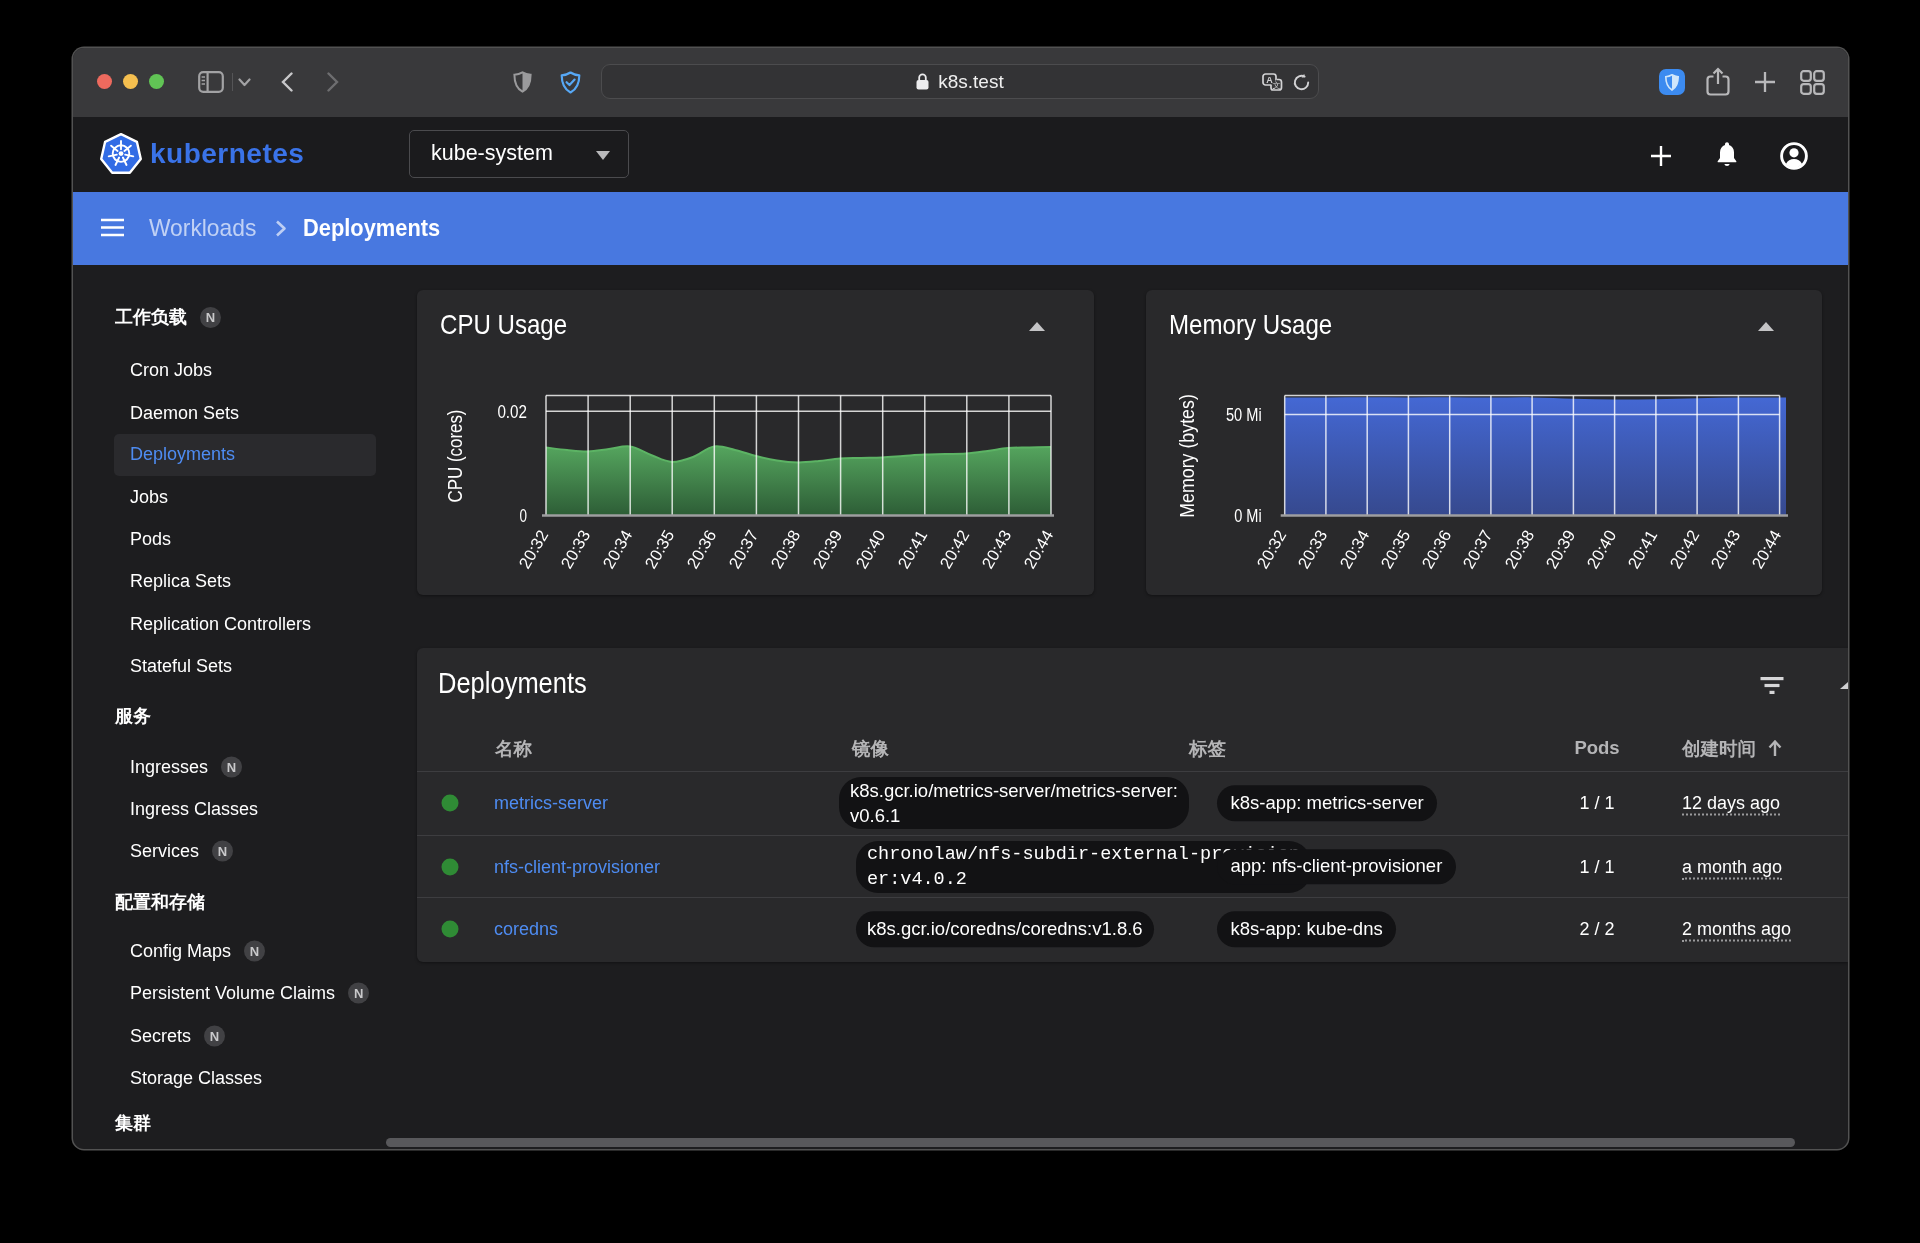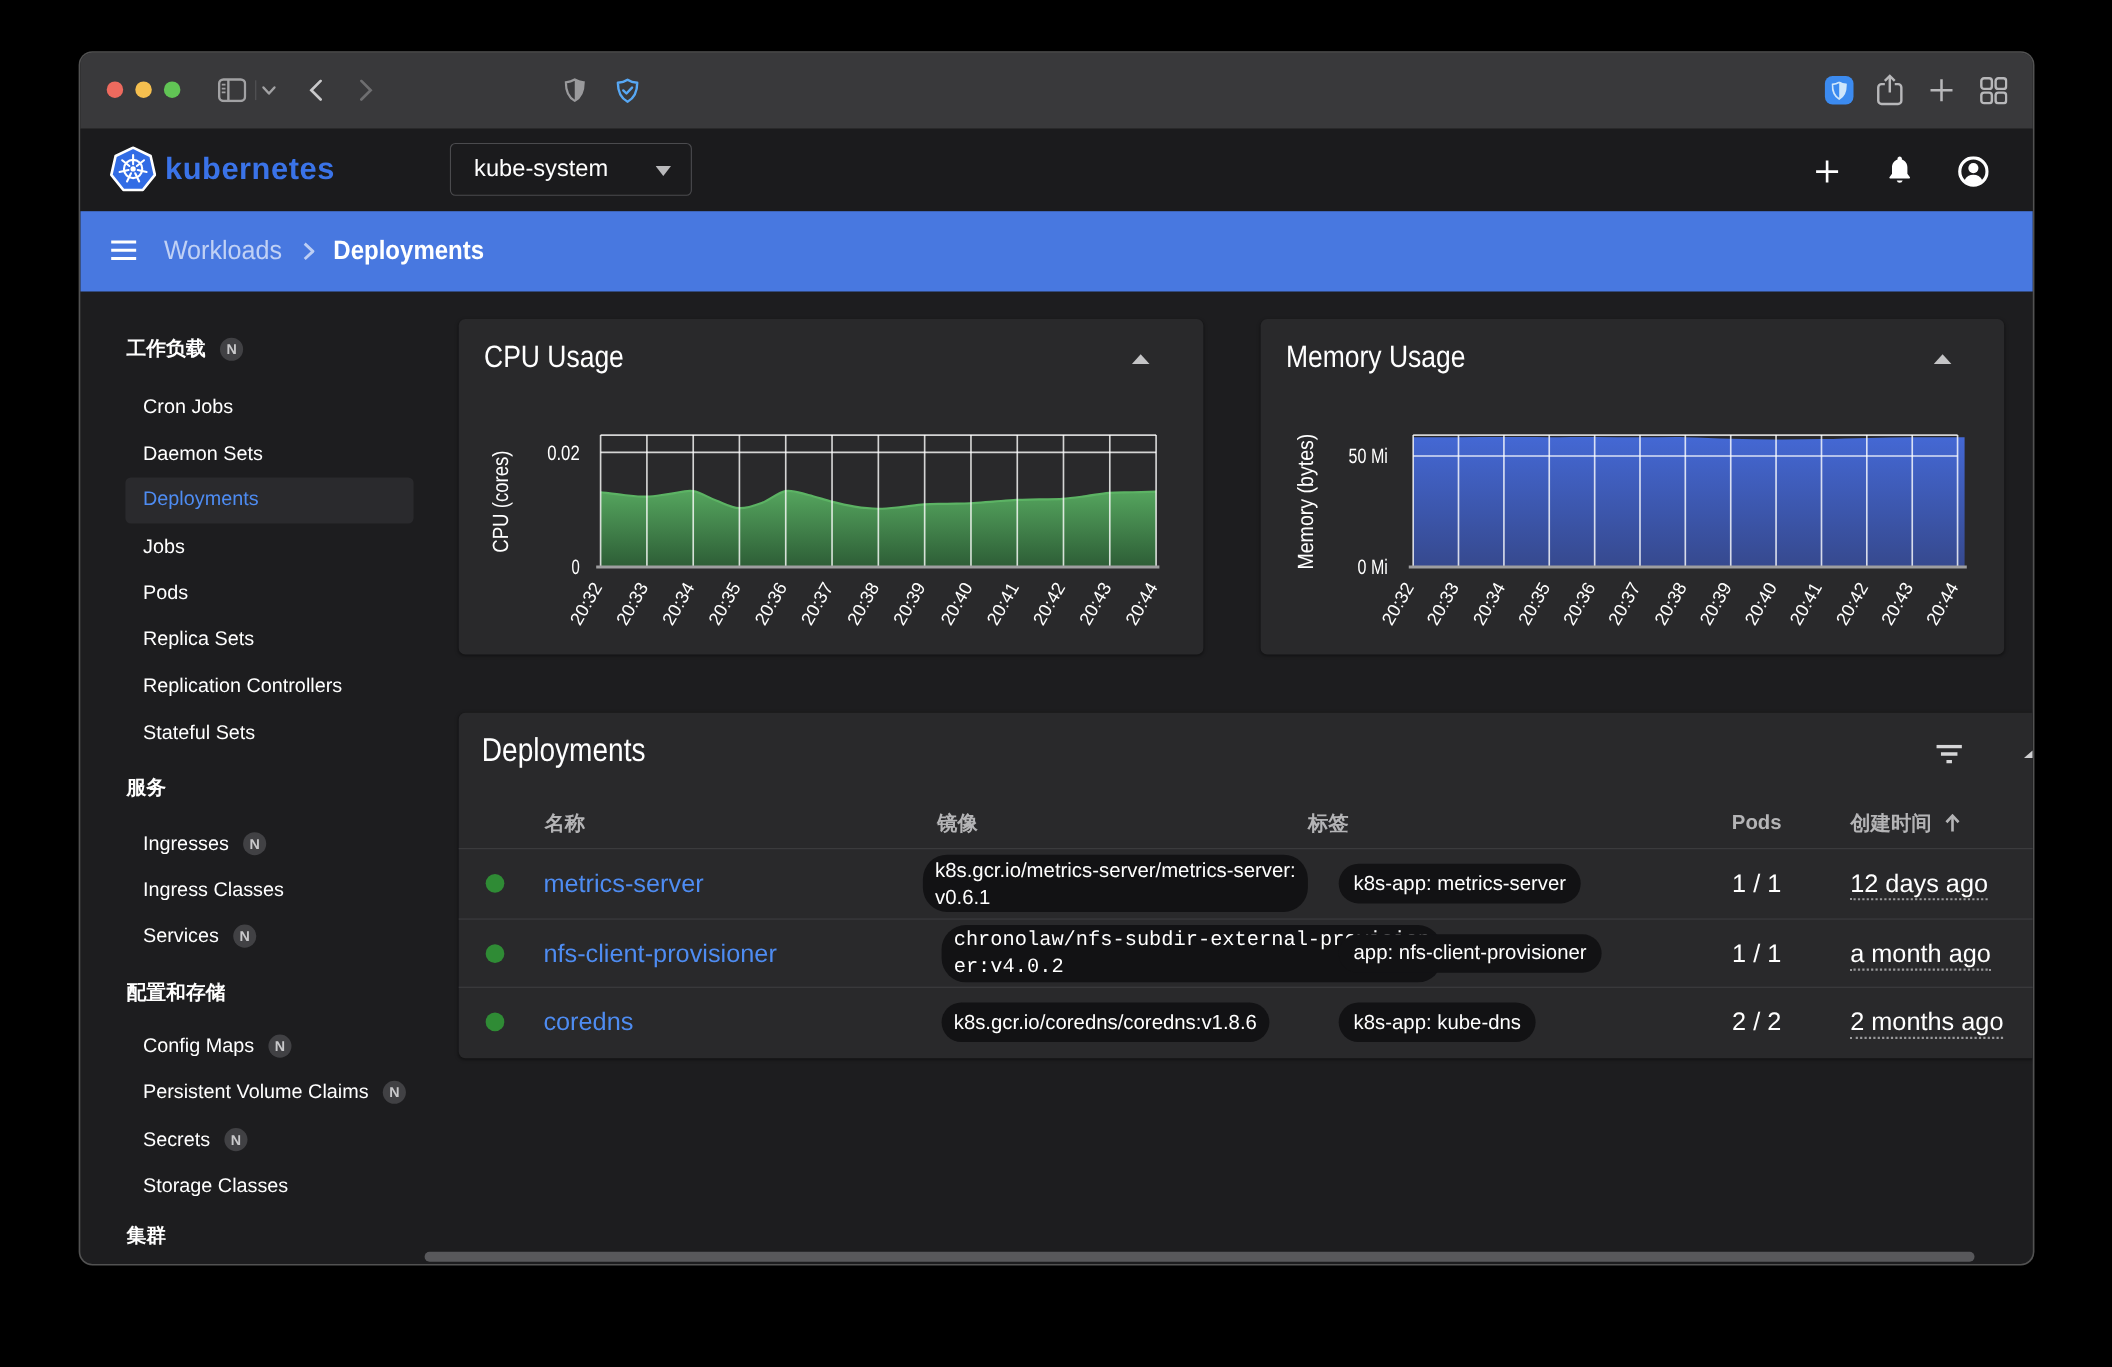--- a/index.html
+++ b/index.html
@@ -39,21 +39,21 @@
   
   .card { position:absolute; background:#29292b; border-radius:6px;
     box-shadow:0 1px 3px rgba(0,0,0,.4); }
   .cardtitle { position:absolute; color:#fff; font-size:28px; white-space:nowrap; transform:scaleX(.86); transform-origin:0 0; }
   .coltri { position:absolute; width:0; height:0;
     border-left:8px solid transparent; border-right:8px solid transparent;
     border-bottom:9px solid #c4c4c6; }
   
   .th { position:absolute; color:#b4b4b6; font-size:18.5px; font-weight:bold; white-space:nowrap;
     transform:translateY(-50%); }
-  .td { position:absolute; color:#fff; font-size:23px; white-space:nowrap;
+  .td { position:absolute; color:#fff; font-size:18px; white-space:nowrap;
     transform:translateY(-50%); }
   .tlink { color:#4e8cf2; }
   .sep { position:absolute; height:1px; background:#3d3d40; }
   .dot { position:absolute; width:17px; height:17px; border-radius:50%; background:#2f8b35;
     transform:translate(-50%,-50%); }
   .pill { position:absolute; background:#121214; color:#fff; font-size:18.5px;
     display:flex; align-items:center; transform:translateY(-50%);
     padding:0 11px; white-space:nowrap; }
   .pill2 { height:52px; border-radius:22px; line-height:25px; }
   .pill1 { height:35.5px; border-radius:18px; }
@@ -93,20 +93,38 @@
     <svg class="abs" style="left:440px; top:23px;" width="19" height="22" viewBox="0 0 19 22">
       <path d="M9.5 1.3 C12 2.8 15 3.6 17.6 3.8 C17.6 10.5 16.5 17 9.5 20.7 C2.5 17 1.4 10.5 1.4 3.8 C4 3.6 7 2.8 9.5 1.3 Z" fill="none" stroke="#9a9a9c" stroke-width="2"></path>
       <path d="M9.5 1.3 C12 2.8 15 3.6 17.6 3.8 C17.6 10.5 16.5 17 9.5 20.7 Z" fill="#9a9a9c"></path>
     </svg>
 
     <svg class="abs" style="left:487px; top:23px;" width="21" height="23" viewBox="0 0 21 23">
       <path d="M10.5 1.5 C13 3.2 16.4 4.1 19.3 4.3 C19.3 11 18 17.6 10.5 21.5 C3 17.6 1.7 11 1.7 4.3 C4.6 4.1 8 3.2 10.5 1.5 Z" fill="none" stroke="#57a8f5" stroke-width="2.2" stroke-linejoin="round"></path>
       <path d="M6.6 11.2 L9.5 14 L14.6 8.6" fill="none" stroke="#57a8f5" stroke-width="2.2" stroke-linecap="round" stroke-linejoin="round"></path>
     </svg>
 
+    <div class="urlbar">
+      <svg width="13" height="17" viewBox="0 0 13 17">
+        <rect x="0.5" y="7" width="12" height="9.5" rx="2" fill="#ececee"></rect>
+        <path d="M3.2 7 V4.6 A3.3 3.3 0 0 1 9.8 4.6 V7" fill="none" stroke="#ececee" stroke-width="1.8"></path>
+      </svg>
+      <span>k8s.test</span>
+
+      <svg class="abs" style="right:34px; top:8px;" width="22" height="19" viewBox="0 0 22 19">
+        <rect x="1" y="1" width="13" height="11" rx="2.5" fill="none" stroke="#d2d2d4" stroke-width="1.7"></rect>
+        <text x="7.5" y="9.8" font-size="9" font-weight="bold" fill="#d2d2d4" text-anchor="middle" font-family="Liberation Sans">A</text>
+        <path d="M9 12 L9 15 A2 2 0 0 0 11 17 L17 17 A2.5 2.5 0 0 0 19.5 14.5 L19.5 9 A2.5 2.5 0 0 0 17 6.5 L14.5 6.5" fill="#39393b" stroke="#d2d2d4" stroke-width="1.7"></path>
+        <text x="14.6" y="14.6" font-size="8" fill="#d2d2d4" text-anchor="middle" font-family="Liberation Sans">文</text>
+      </svg>
+      <svg class="abs" style="right:7px; top:8px;" width="19" height="19" viewBox="0 0 19 19">
+        <path d="M16.2 9.5 A6.7 6.7 0 1 1 12.6 3.6" fill="none" stroke="#d2d2d4" stroke-width="1.9" stroke-linecap="round"></path>
+        <path d="M12.2 0.8 L12.9 4.1 L9.6 4.8 Z" fill="#d2d2d4"></path>
+      </svg>
+    </div>
 
     <div class="abs" style="left:1586px; top:21px; width:26px; height:26px; border-radius:7px; background:#3c8bf0;">
       <svg style="margin:5px auto 0; display:block;" width="14" height="17" viewBox="0 0 14 17">
         <path d="M7 0.8 C8.8 1.9 11 2.6 13.2 2.8 C13.2 8 12.2 13 7 16 C1.8 13 0.8 8 0.8 2.8 C3 2.6 5.2 1.9 7 0.8 Z" fill="none" stroke="#cfe6fb" stroke-width="1.6"></path>
         <path d="M7 0.8 C8.8 1.9 11 2.6 13.2 2.8 C13.2 8 12.2 13 7 16 Z" fill="#cfe6fb"></path>
       </svg>
     </div>
 
     <svg class="abs" style="left:1633px; top:19px;" width="24" height="30" viewBox="0 0 24 30">
       <path d="M7.5 9.5 H4.5 A3 3 0 0 0 1.5 12.5 V24.5 A3 3 0 0 0 4.5 27.5 H19.5 A3 3 0 0 0 22.5 24.5 V12.5 A3 3 0 0 0 19.5 9.5 H16.5" fill="none" stroke="#b8b8ba" stroke-width="2.2"></path>

